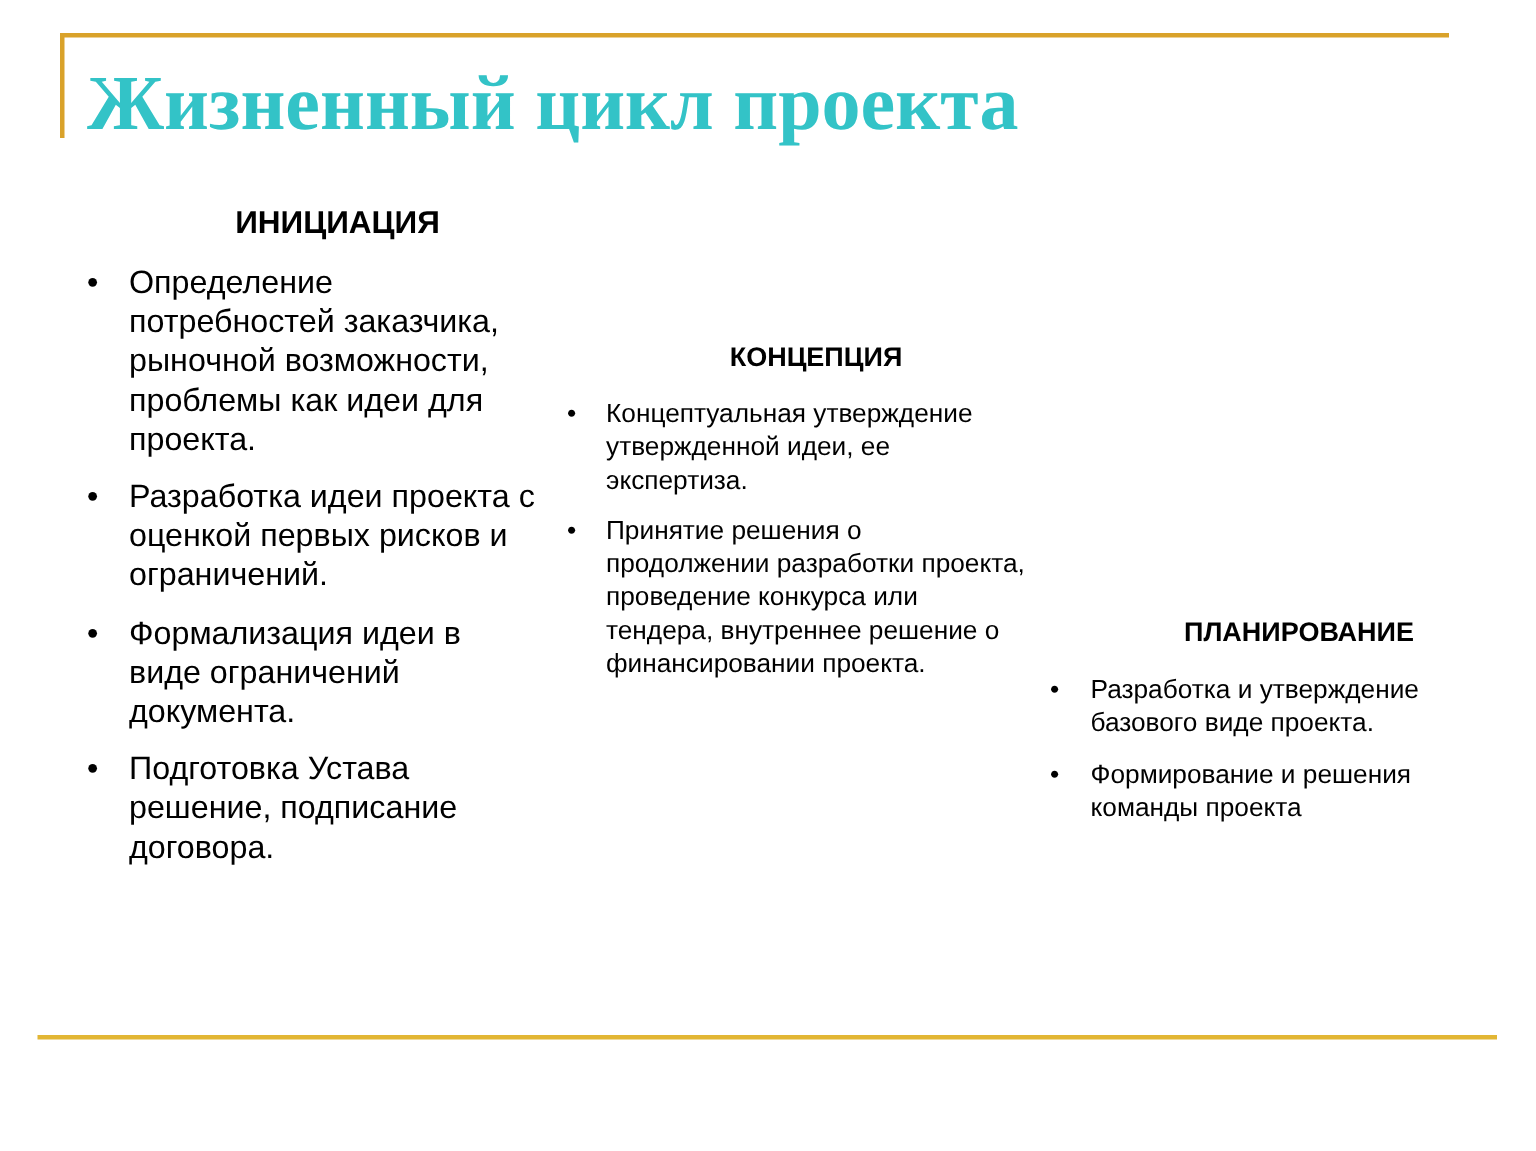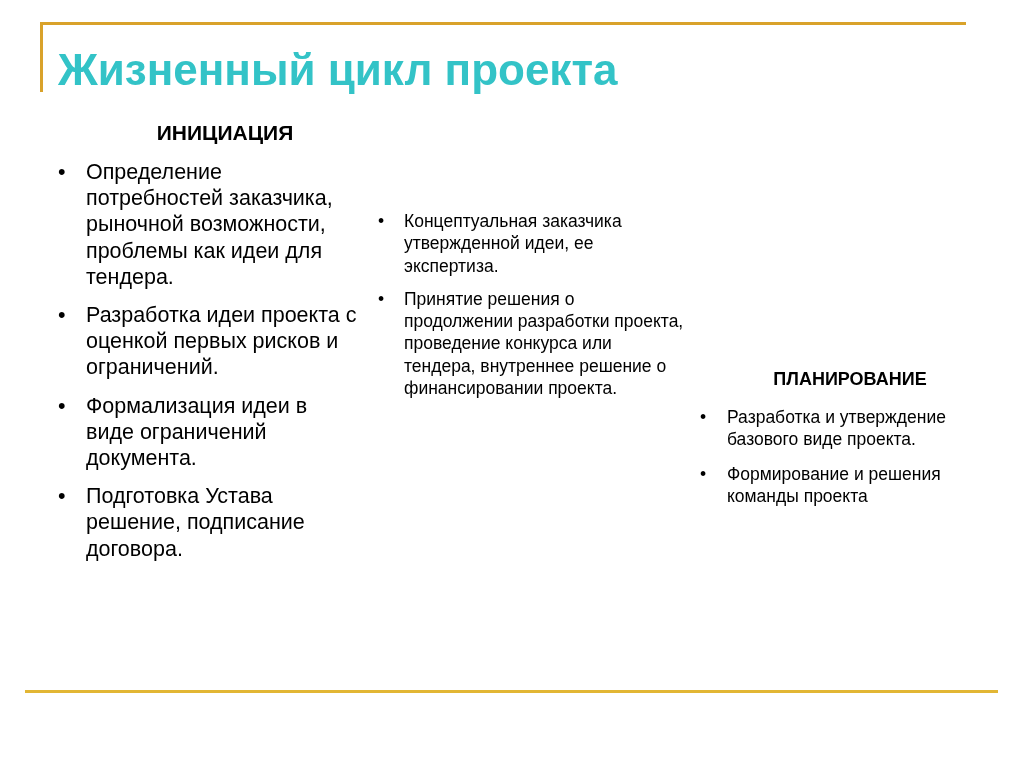--- a/index.html
+++ b/index.html
@@ -38,36 +38,36 @@
       top: 690px;
       width: 973px;
       height: 3px;
       background: #E2B634;
     }
     .title {
       position: absolute;
       left: 58px;
       top: 40px;
       margin: 0;
-      font-family: Liberation Sans, sans-serif;
+      font-family: Liberation Serif, serif;
       font-weight: bold;
-      font-size: 44px;
+      font-size: 52px;
       line-height: 60px;
       color: #33C3C7;
       white-space: nowrap;
     }
     .column {
       position: absolute;
     }
     .col-heading {
       font-weight: bold;
       font-size: 21px;
       line-height: 26px;
       text-align: center;
-      margin: 0;
+      margin: 16px;
     }
     ul.bullets {
       list-style: none;
       margin: 0;
       padding: 0;
     }
     ul.bullets li {
       position: relative;
       padding-left: 28px;
     }
@@ -108,21 +108,21 @@
       font-size: 17.5px;
       line-height: 22.3px;
       margin-bottom: 11px;
     }
     .col-concept ul.bullets li {
       padding-left: 26px;
     }
     
     .col-plan {
       left: 700px;
-      top: 367px;
+      top: 393px;
       width: 290px;
     }
     .col-plan .col-heading {
       font-size: 18px;
       line-height: 24px;
       width: 300px;
       margin-bottom: 15px;
     }
     .col-plan ul.bullets li {
       font-size: 17.5px;
@@ -143,42 +143,43 @@
   <div class="top-rule"></div>
   <div class="left-rule"></div>
 
   <h1 class="title">Жизненный цикл проекта</h1>
 
   <div class="column col-init">
     <h2 class="col-heading">ИНИЦИАЦИЯ</h2>
     <ul class="bullets">
       <li>
         <span class="bullet">•</span>
-        <span class="bullet-text">Определение потребностей заказчика, рыночной возможности, проблемы как идеи для тендера.</span>
+        <span class="bullet-text">Определение потребностей заказчика, рыночной возможности, проблемы как идеи для проекта.</span>
       </li>
       <li>
         <span class="bullet">•</span>
         <span class="bullet-text">Разработка идеи проекта с оценкой первых рисков и ограничений.</span>
       </li>
       <li>
         <span class="bullet">•</span>
         <span class="bullet-text">Формализация идеи в виде ограничений документа.</span>
       </li>
       <li>
         <span class="bullet">•</span>
         <span class="bullet-text">Подготовка Устава решение, подписание договора.</span>
       </li>
     </ul>
   </div>
 
   <div class="column col-concept">
+    <h2 class="col-heading">КОНЦЕПЦИЯ</h2>
     <ul class="bullets">
       <li>
         <span class="bullet">•</span>
-        <span class="bullet-text">Концептуальная заказчика утвержденной идеи,  ее экспертиза.</span>
+        <span class="bullet-text">Концептуальная утверждение утвержденной идеи,  ее экспертиза.</span>
       </li>
       <li>
         <span class="bullet">•</span>
         <span class="bullet-text">Принятие решения о продолжении разработки проекта, проведение конкурса или тендера, внутреннее решение о финансировании проекта.</span>
       </li>
     </ul>
   </div>
 
   <div class="column col-plan">
     <h2 class="col-heading">ПЛАНИРОВАНИЕ</h2>

